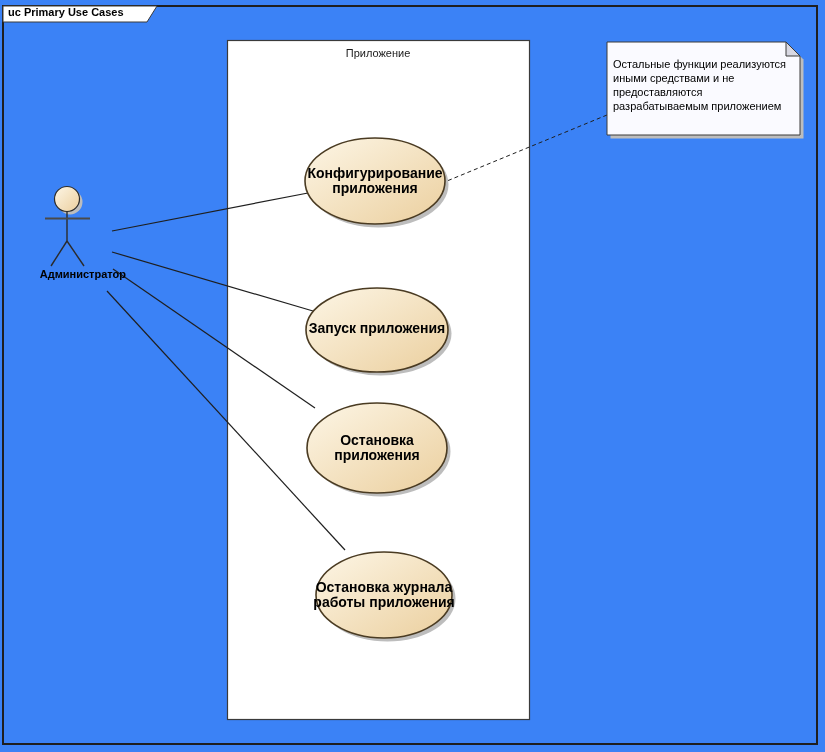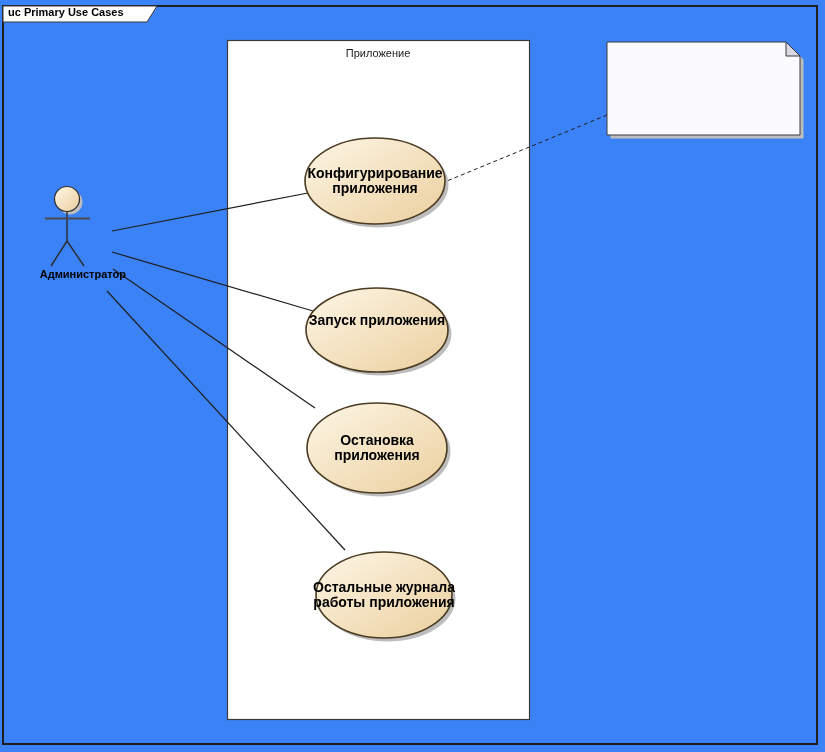--- a/index.html
+++ b/index.html
@@ -23,21 +23,21 @@
   .actor-head{fill:url(#ucGrad);stroke:#2b2b2b;stroke-width:1.2;}
   .actor-limb{stroke:#2b2b2b;stroke-width:1.4;fill:none;}
   .actor-arms{stroke:#4a4a4a;stroke-width:2;fill:none;}
 
   .txt{position:absolute;color:#000;}
   .tab-label{left:8px;top:6px;font-size:11px;font-weight:bold;white-space:nowrap;}
   .boundary-label{left:318px;top:47px;width:120px;text-align:center;font-size:11px;color:#1a1a1a;}
   .uc-label{text-align:center;font-size:14px;font-weight:bold;line-height:15px;}
   .uc-label span{display:block;}
   .uc1{left:300px;top:166px;width:150px;}
-  .uc2{left:302px;top:313px;width:150px;}
+  .uc2{left:302px;top:321px;width:150px;}
   .uc3{left:317px;top:433px;width:120px;}
   .uc4{left:304px;top:580px;width:160px;}
   .actor-label{left:16px;top:268px;width:110px;text-align:right;font-size:11px;font-weight:bold;}
   .note-text{left:613px;top:57px;width:182px;font-size:11px;line-height:14px;}
   .note-text span{display:block;}
 </style>
 </head>
 <body>
 
 <div id="stage">
@@ -108,20 +108,26 @@
   <div class="txt uc-label uc2">
     <span>Запуск приложения</span>
   </div>
 
   <div class="txt uc-label uc3">
     <span>Остановка</span>
     <span>приложения</span>
   </div>
 
   <div class="txt uc-label uc4">
-    <span>Остальные журнала</span>
+    <span>Остановка журнала</span>
     <span>работы приложения</span>
   </div>
 
   <div class="txt actor-label">Администратор</div>
 
+  <div class="txt note-text">
+    <span>Остальные функции реализуются</span>
+    <span>иными средствами и не</span>
+    <span>предоставляются</span>
+    <span>разрабатываемым приложением</span>
+  </div>
 
 </div>
 
 </body></html>

